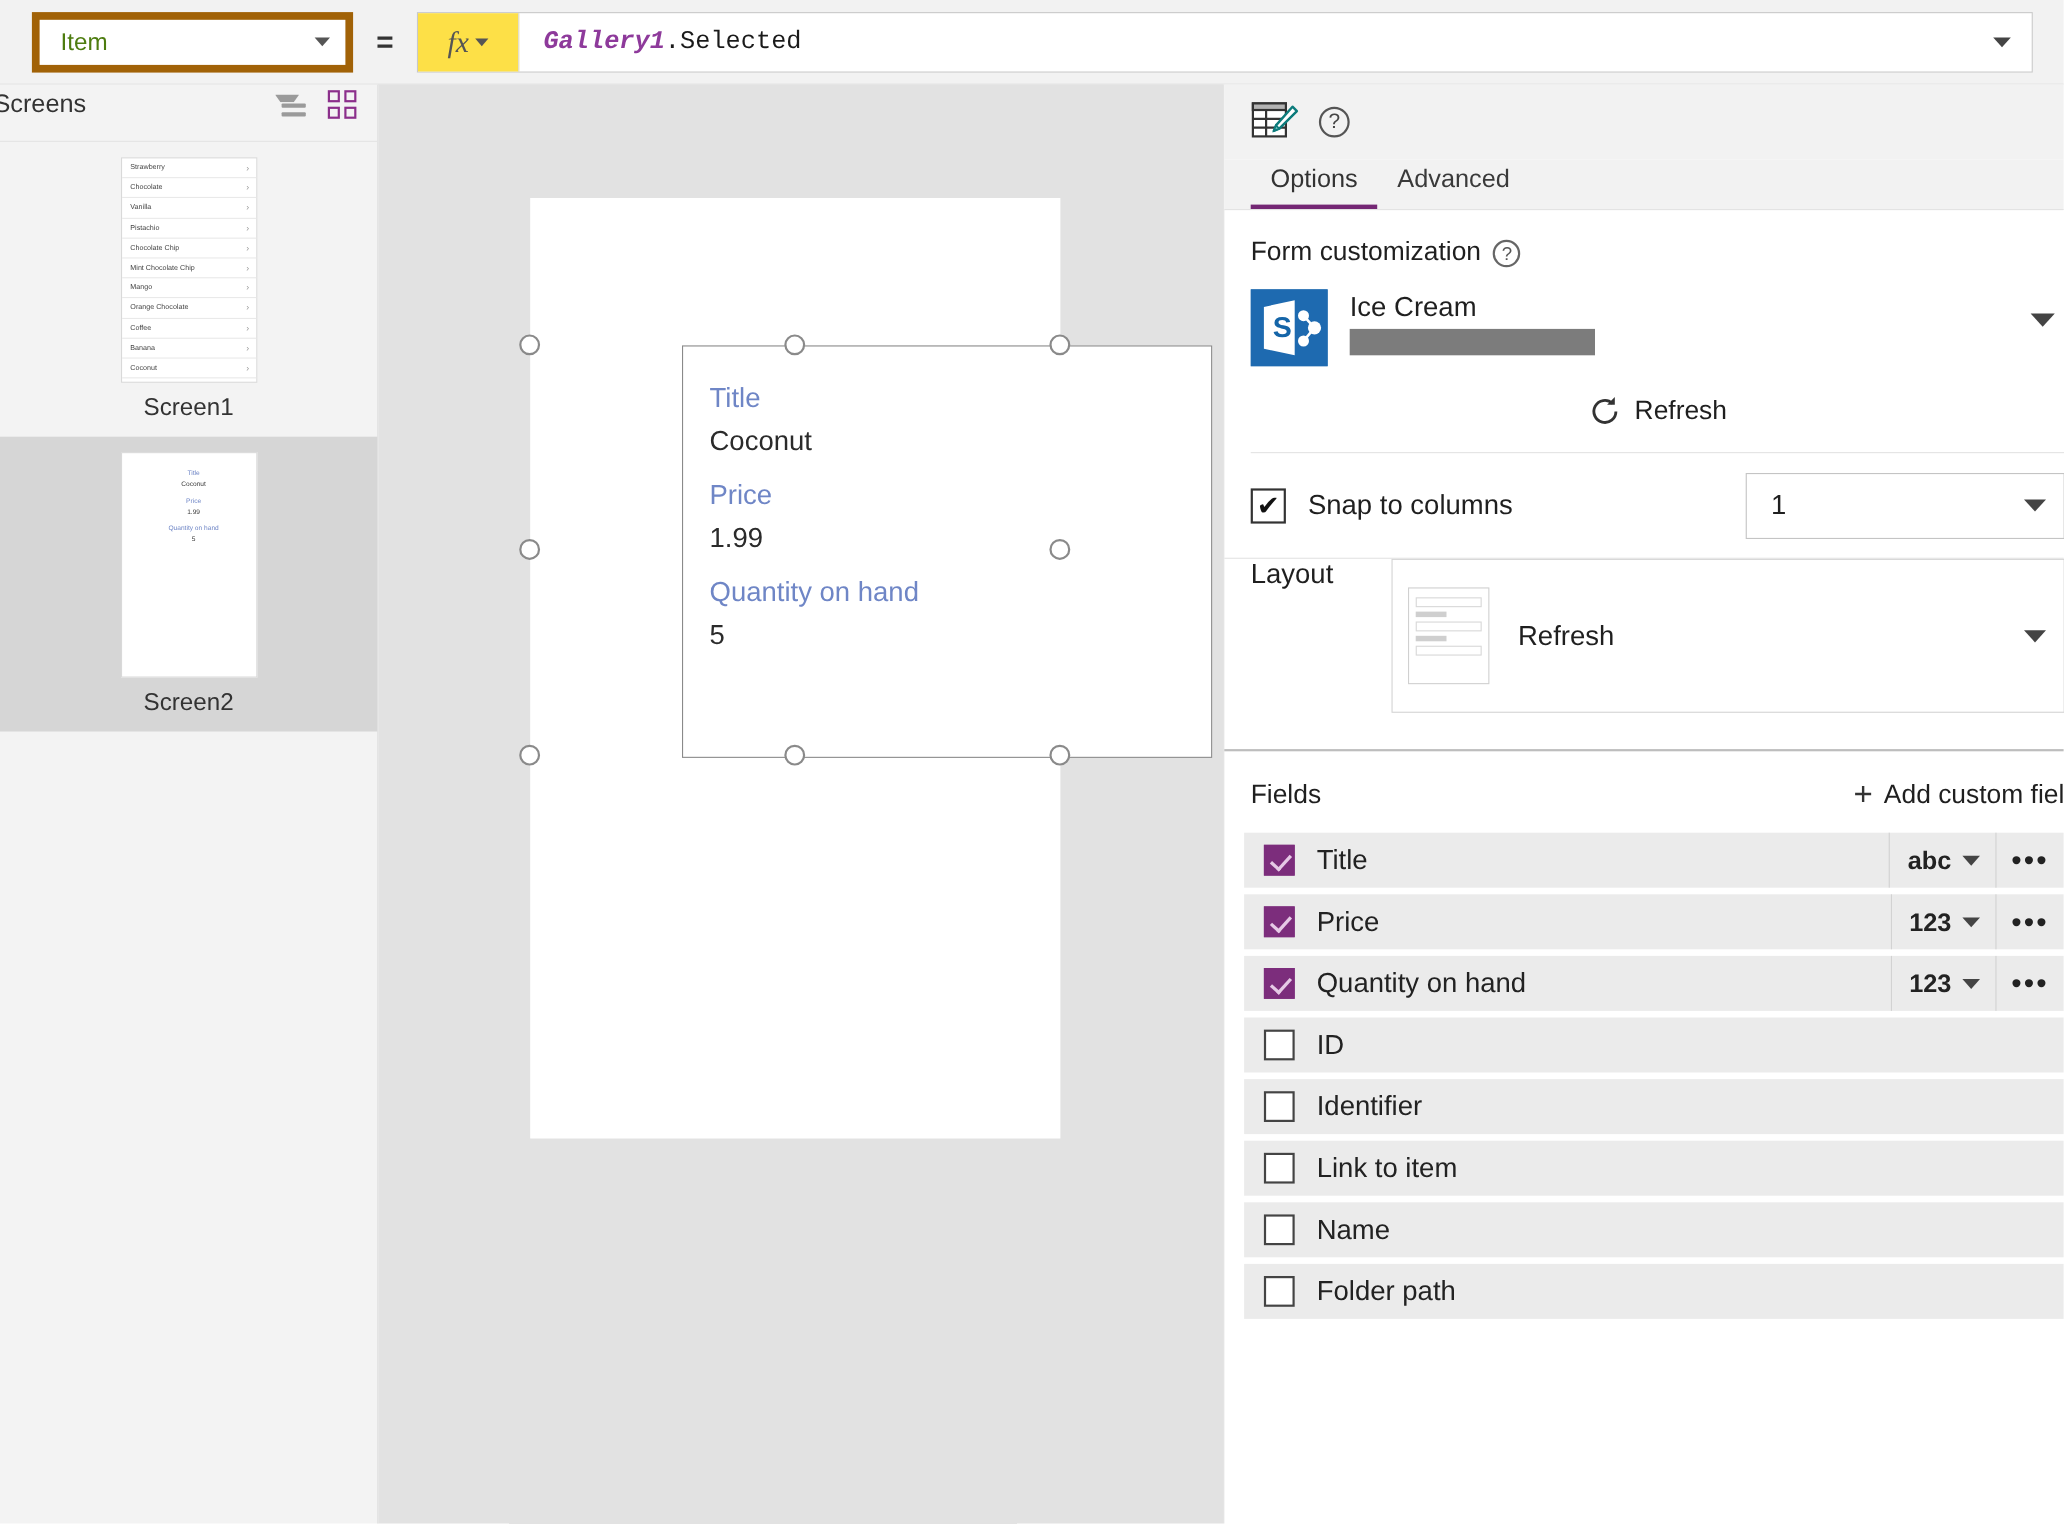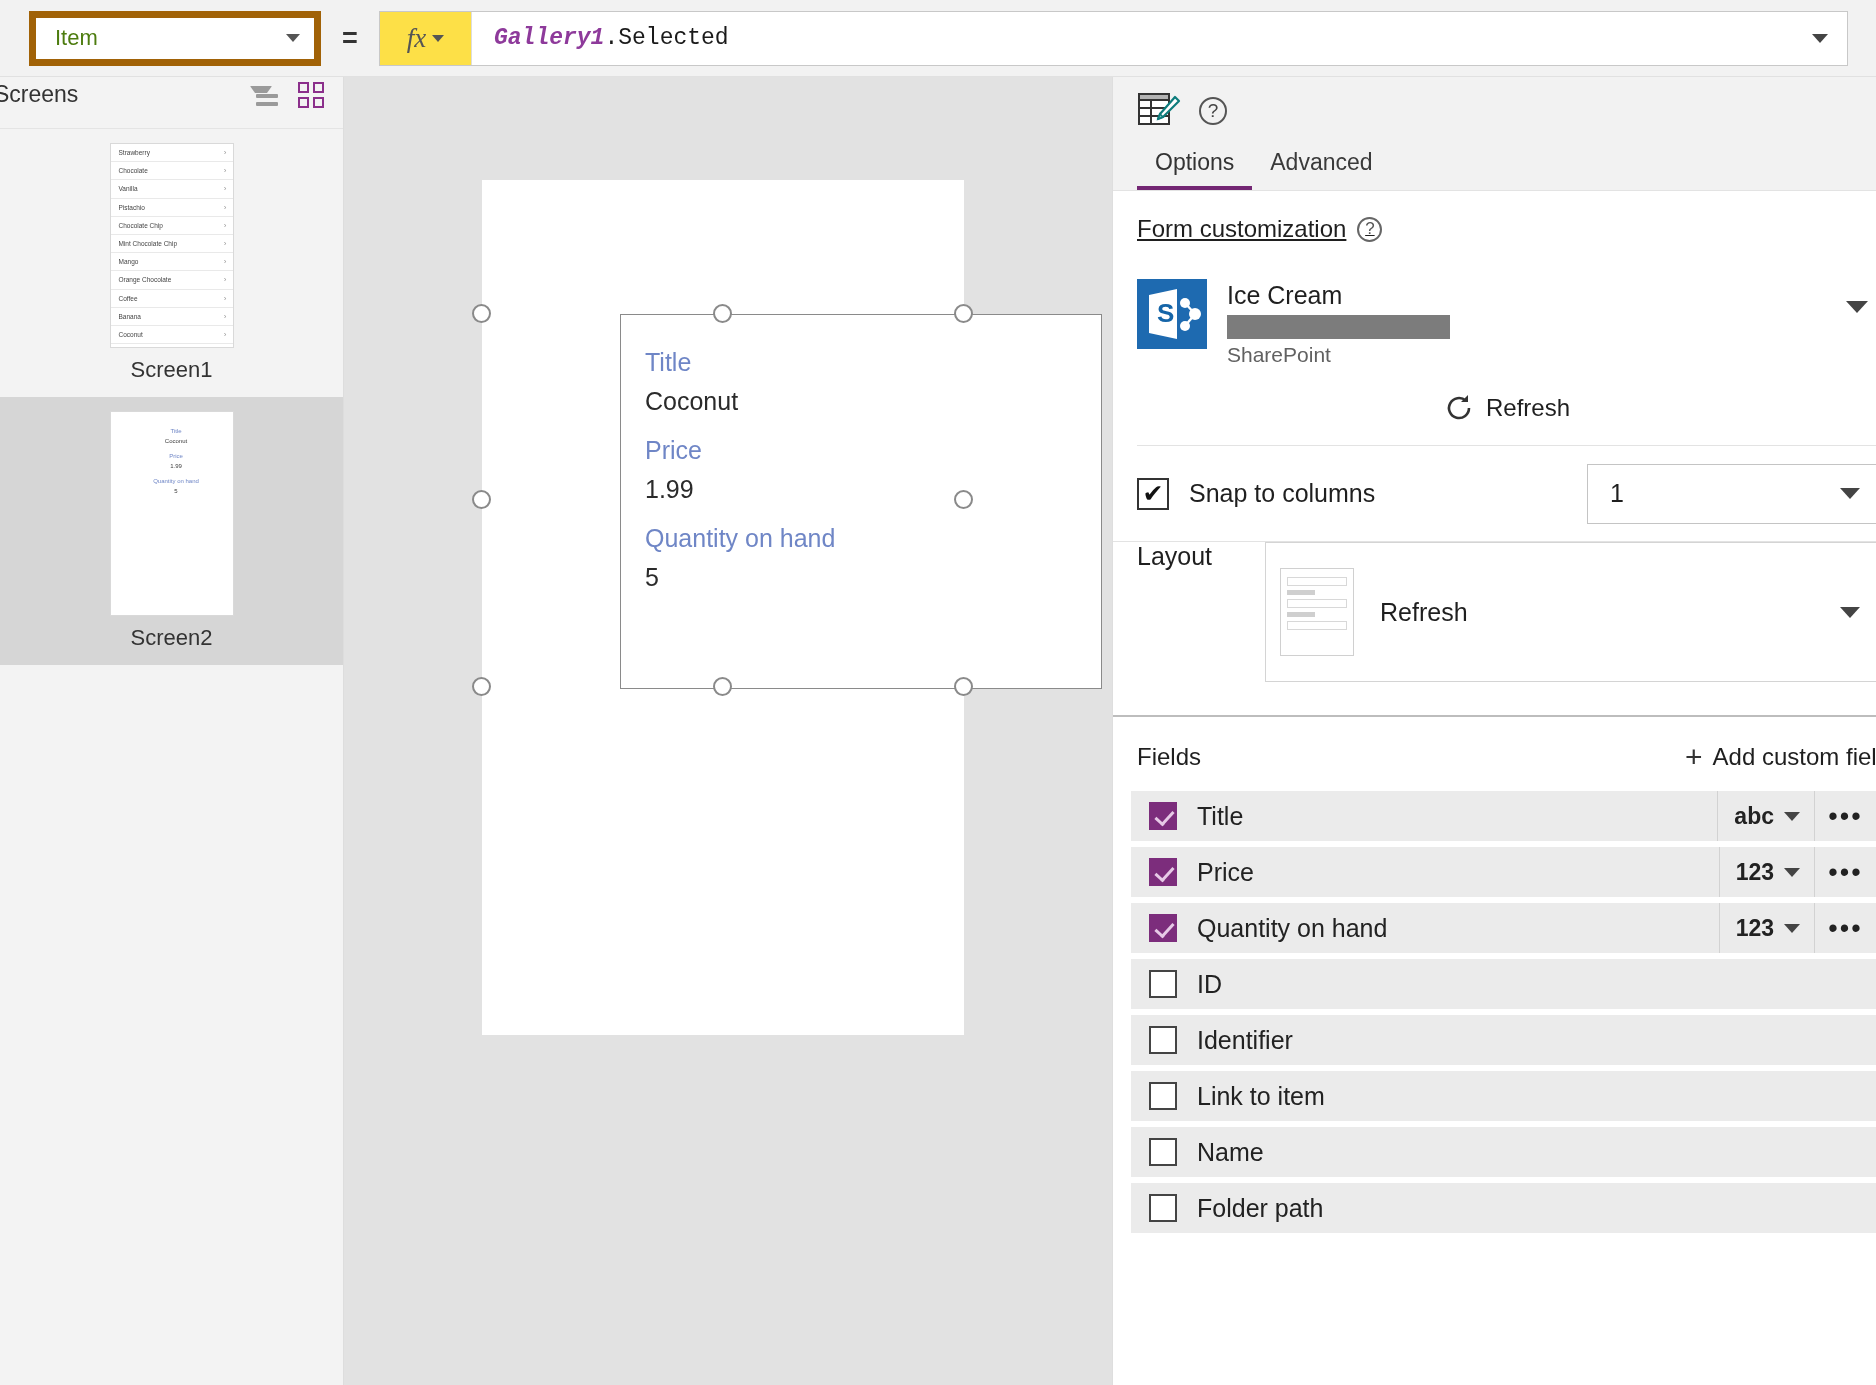--- a/index.html
+++ b/index.html
@@ -184,23 +184,22 @@
   }
   .tab {
     font-size: 23px; color: #333; padding: 0 18px 10px;
     border-bottom: 4px solid transparent;
   }
   .tab.active { border-bottom-color: #742774; }
   .tab:not(.active) { color: #3a3a3a; }
 
   .section { padding: 24px 0 0 24px; }
   .section-title {
-    font-size: 24px; color: #1f1f1f; display: flex; align-items: center; gap: 11px;
-    margin-bottom: 36px;
-    text-decoration: underline;
+    font-size: 24px; color: #1f1f1f; display: flex; align-items: flex-end; gap: 11px;
+    margin-bottom: 20px;
   }
   .q-circle {
     width: 25px; height: 25px; border: 2px solid #666; border-radius: 50%;
     display: flex; align-items: center; justify-content: center;
     font-size: 17px; color: #555;
   }
   .ds-row { display: flex; align-items: flex-start; }
   .sp-icon {
     width: 70px; height: 70px; background: #1e6ab0; position: relative; flex: none;
   }
@@ -488,21 +487,20 @@
           <circle cx="48" cy="24" r="5" fill="#ffffff"></circle>
           <circle cx="58" cy="35" r="6" fill="#ffffff"></circle>
           <circle cx="48" cy="47" r="5" fill="#ffffff"></circle>
           <line x1="48" y1="24" x2="58" y2="35" stroke="#ffffff" stroke-width="2.4"></line>
           <line x1="48" y1="47" x2="58" y2="35" stroke="#ffffff" stroke-width="2.4"></line>
         </svg>
       </div>
       <div class="ds-text">
         <div class="ds-name">Ice Cream</div>
         <div class="ds-mail">jwilliams@microsoft.com</div>
-        <div class="ds-type">SharePoint</div>
       </div>
       <div class="ds-chev"></div>
     </div>
 
     <div class="refresh-row">
       <span class="refresh-icon">
         <svg width="30" height="30" viewBox="0 0 30 30">
           <path d="M25 15a10 10 0 1 1-3.2-7.3" fill="none" stroke="#333" stroke-width="2.6"></path>
           <path d="M24 2 L24 9 L17 9 Z" fill="#333"></path>
         </svg>

